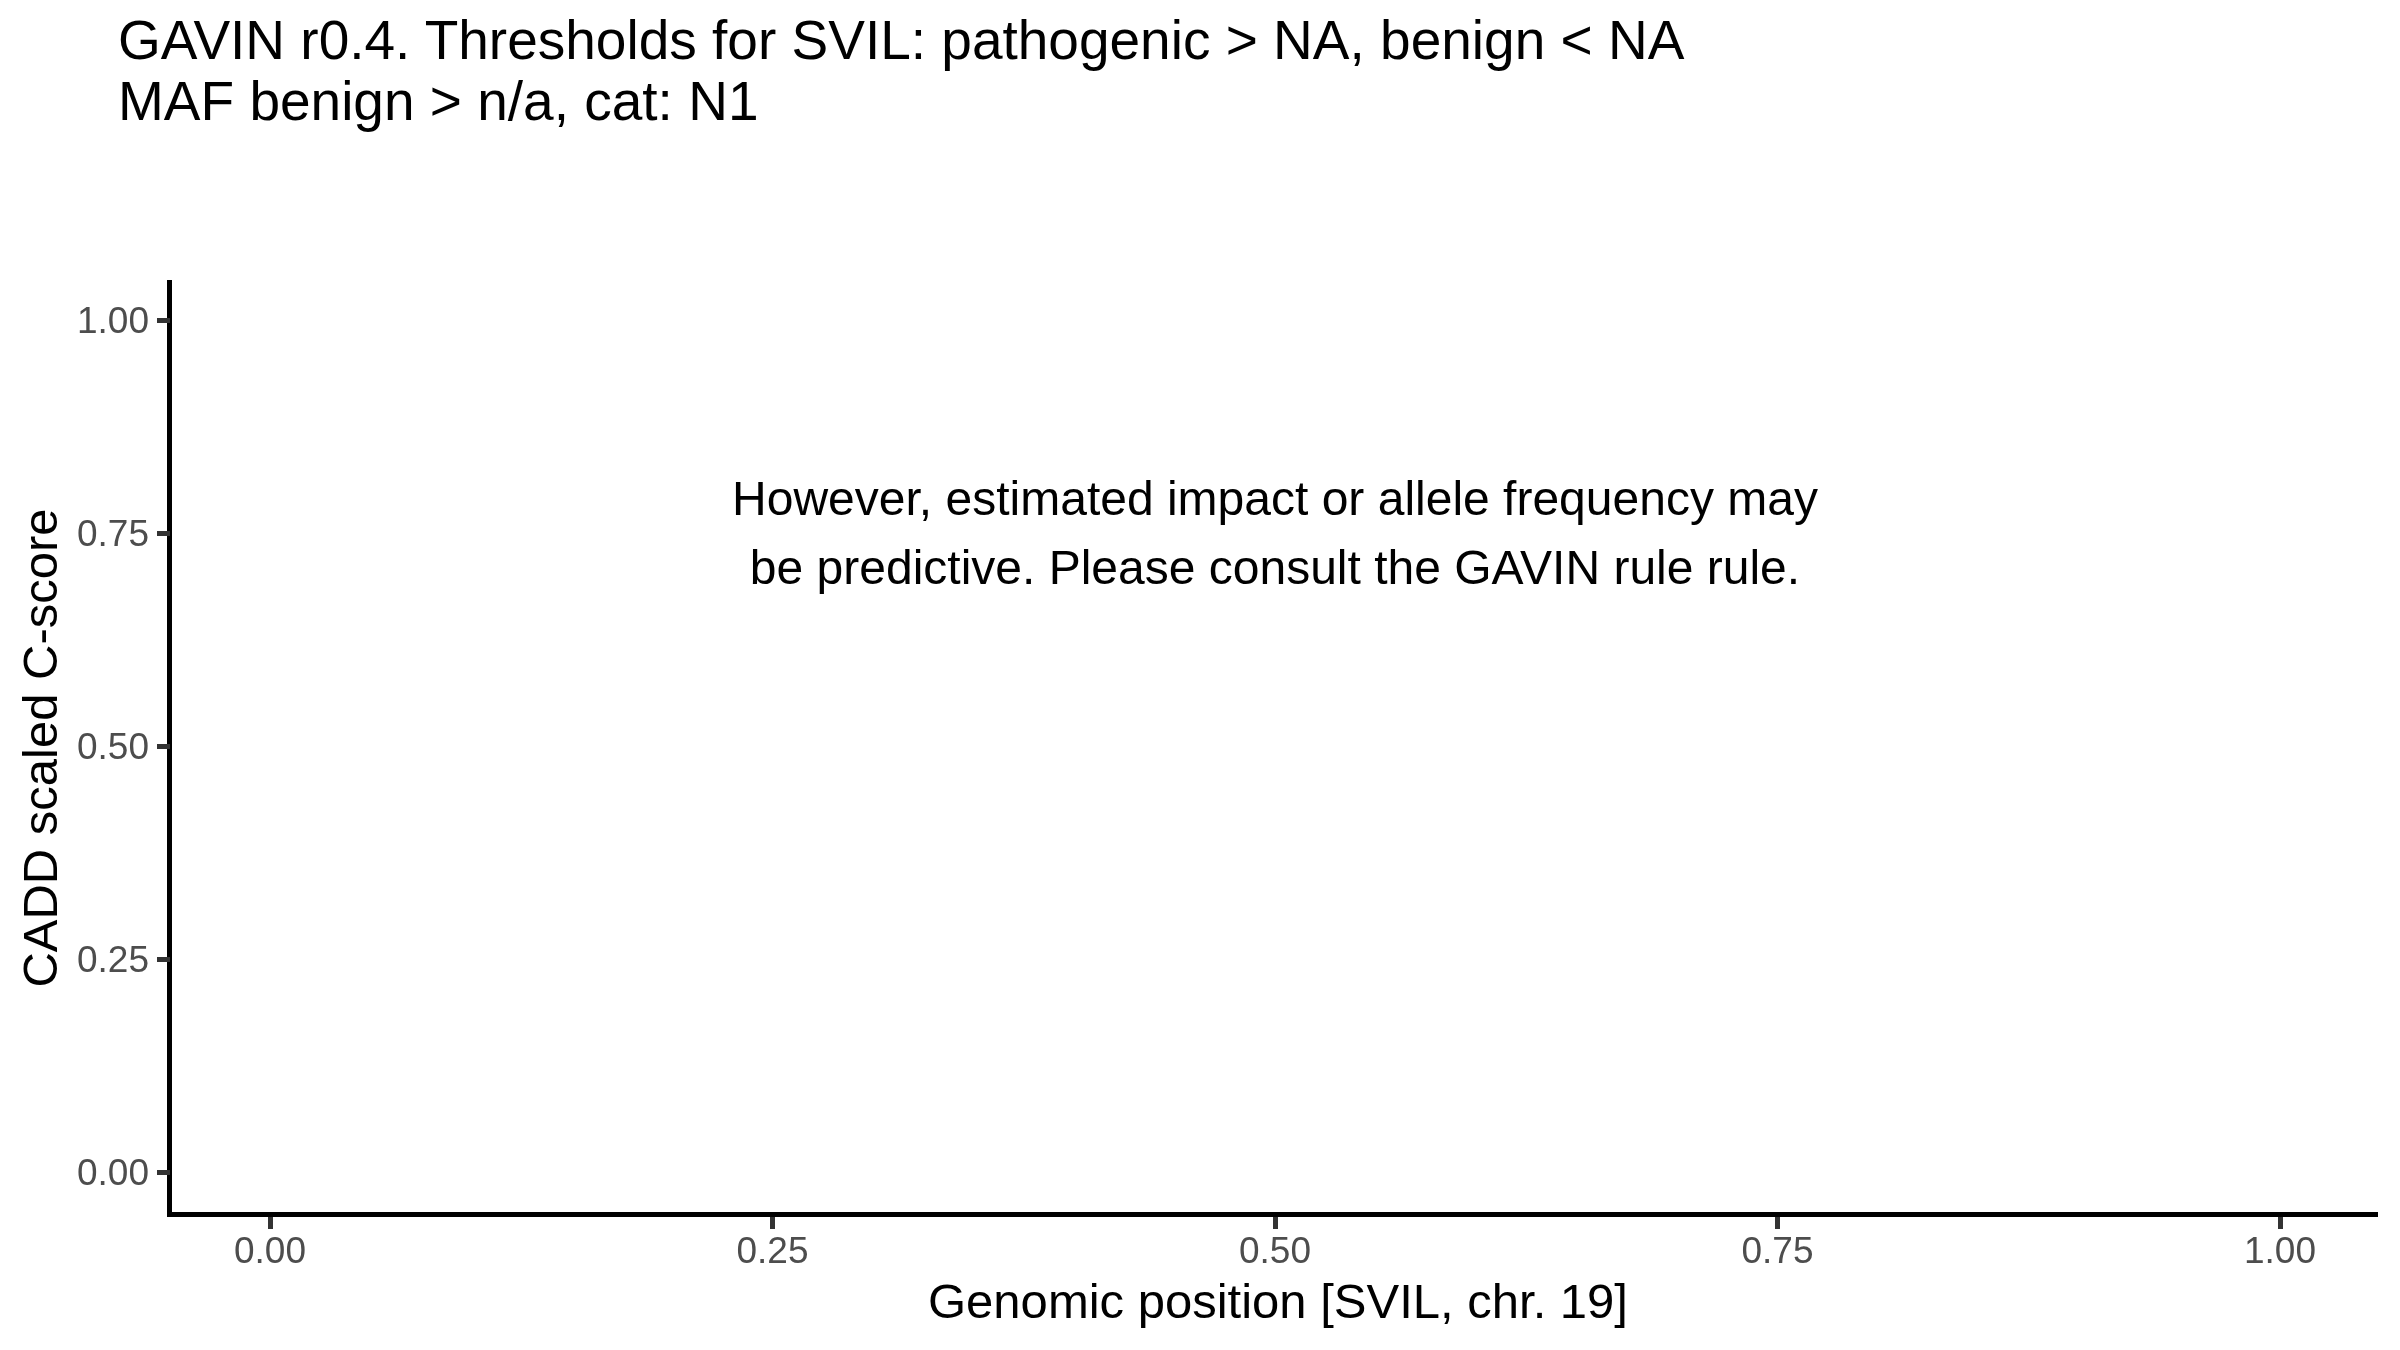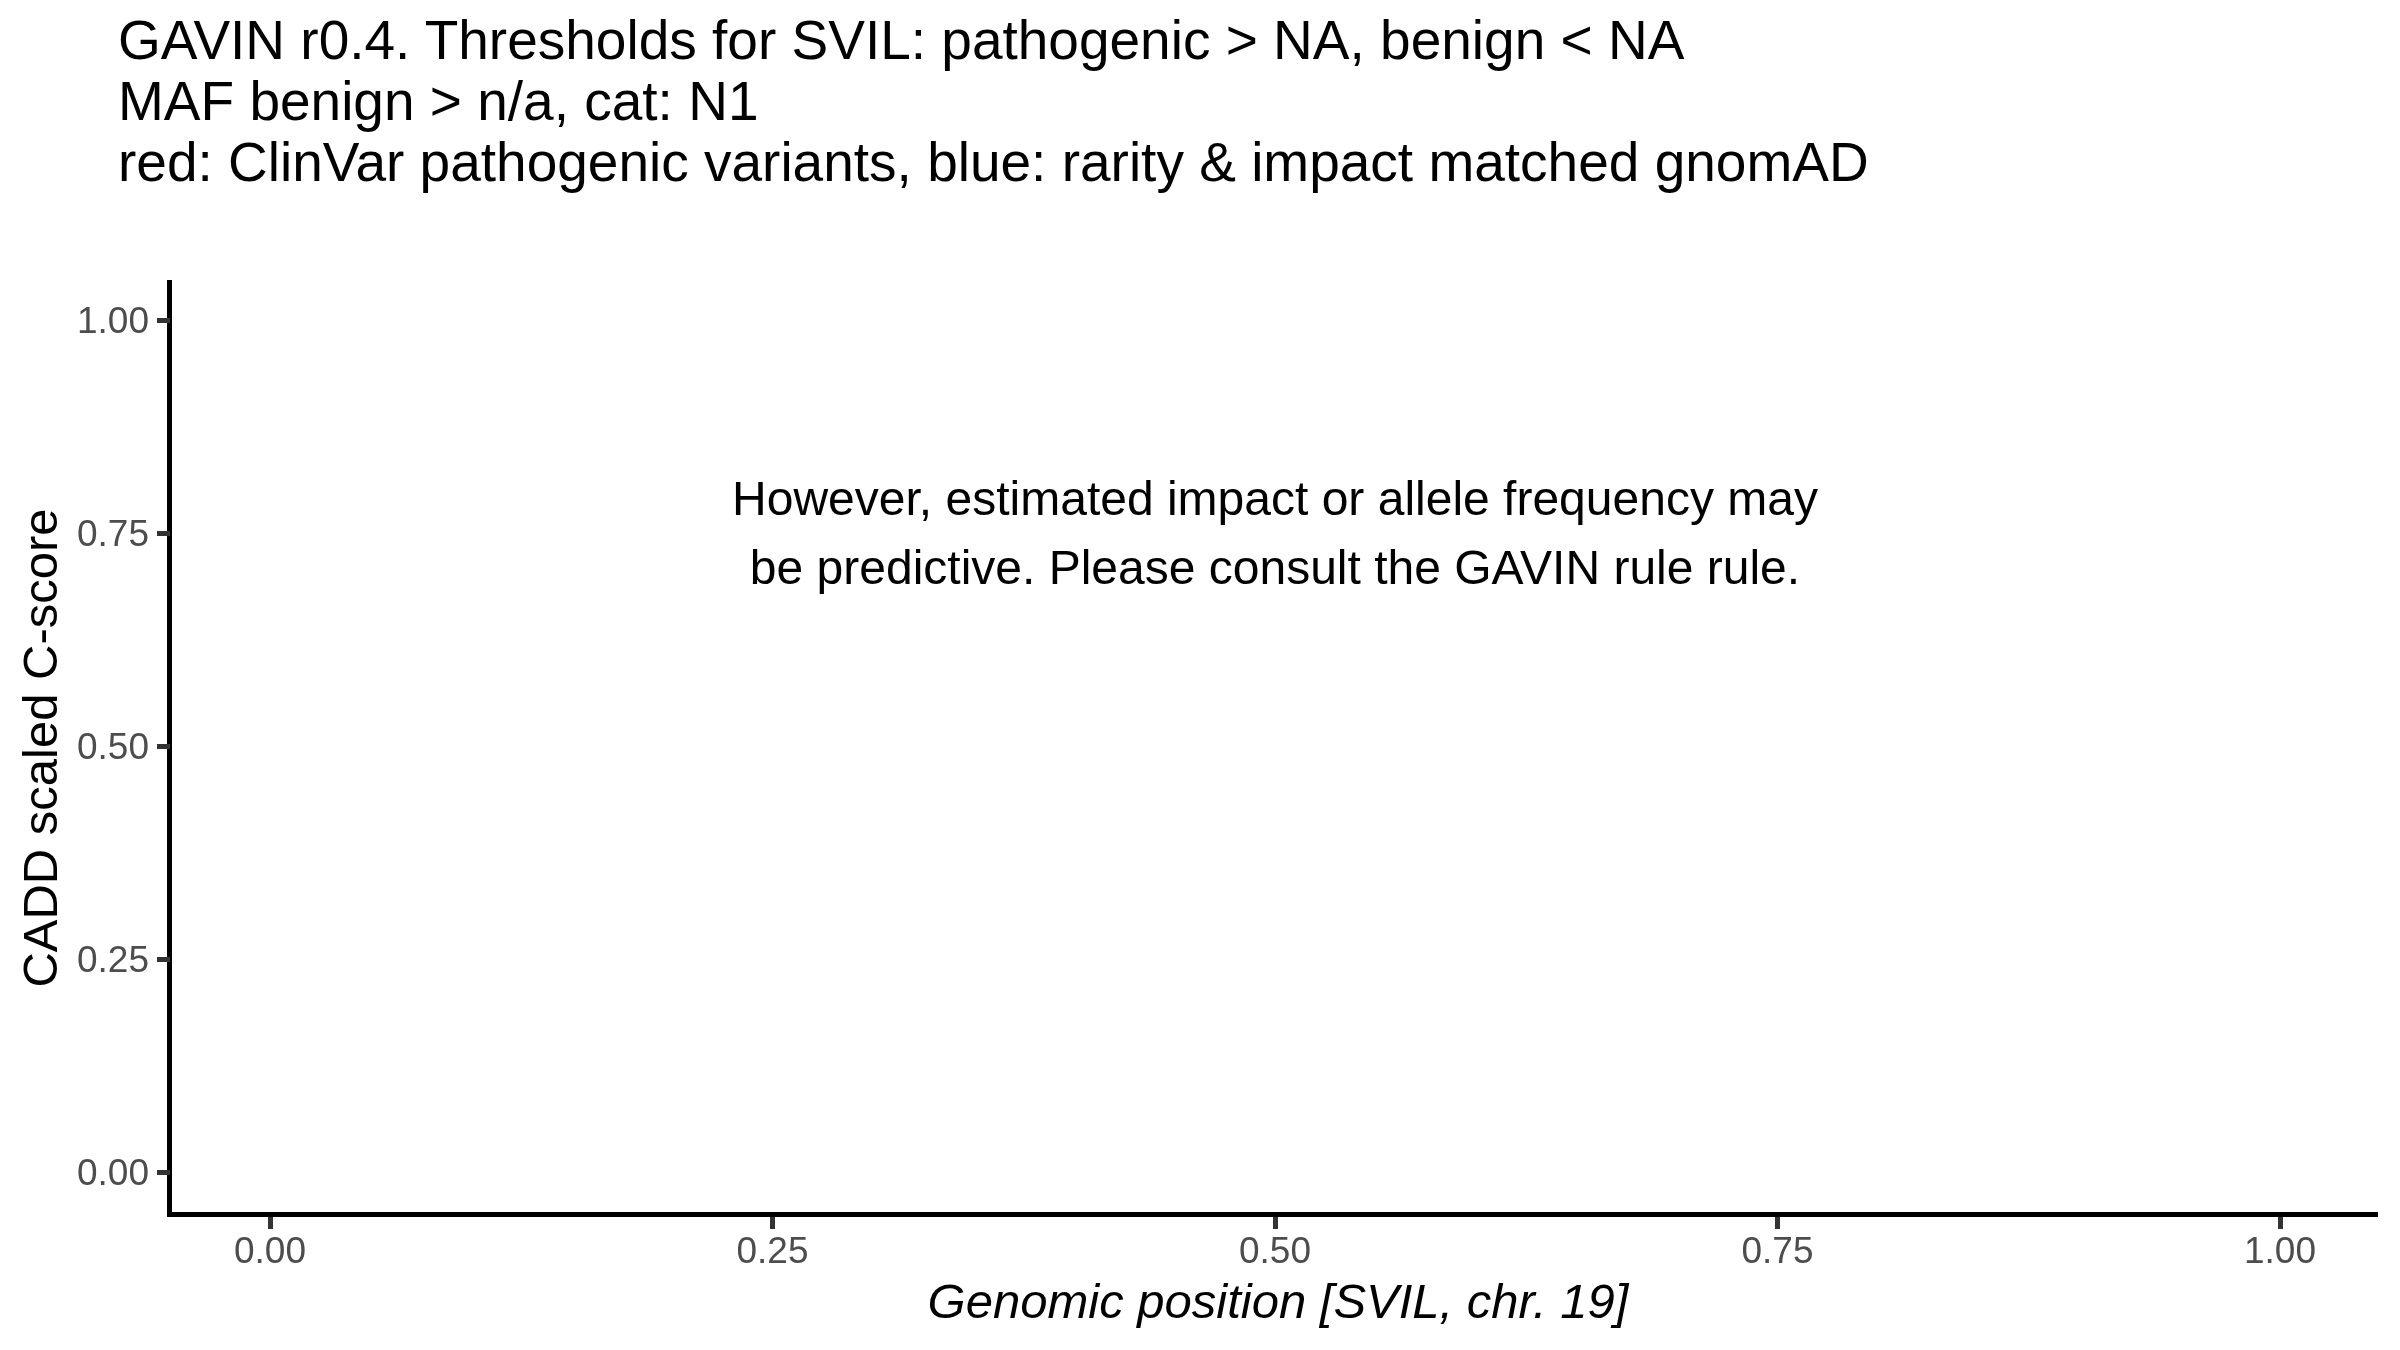--- a/index.html
+++ b/index.html
@@ -25,39 +25,38 @@
 
   .tick-mark { position: absolute; background: #333333; }
   .tick-label {
     position: absolute; color: #4d4d4d; font-size: 37px;
     white-space: nowrap; line-height: 1;
   }
   .x-tick-label { transform: translate(-50%, -50%); }
   .y-tick-label { transform: translate(-100%, -50%); }
 
   .axis-title { position: absolute; color: #000; font-size: 49px; white-space: nowrap; line-height: 1; }
-  #x-axis-title { left: 1278px; top: 1301px; transform: translate(-50%, -50%); font-style: italic; }
+  #x-axis-title { left: 1278px; top: 1301px; transform: translate(-50%, -50%); }
   #y-axis-title { left: 40px; top: 748px; transform: translate(-50%, -50%) rotate(-90deg); }
 
   #annotation {
     position: absolute; left: 1271px; top: 534px;
     transform: translate(-50%, -50%);
     font-size: 48px; line-height: 69px; color: #000;
     text-align: center; white-space: nowrap;
   }
 </style>
 </head>
 <body>
 
 <div id="canvas">
 
   <div class="title-block">
     <div>GAVIN r0.4. Thresholds for SVIL: pathogenic &gt; NA, benign &lt; NA</div>
     <div>MAF benign &gt; n/a, cat: N1</div>
-    <div>red: ClinVar pathogenic variants, blue: rarity &amp; impact matched gnomAD</div>
   </div>
 
   <div>
     <div id="y-axis-line" class="axis-line"></div>
     <div id="x-axis-line" class="axis-line"></div>
     <div id="ticks">
         <div class="tick-mark" style="left: 267.5px; top: 1217px; width: 5px; height: 12px;"></div>
         <div class="tick-label x-tick-label" style="left: 270px; top: 1250px;">0.00</div>
         <div class="tick-mark" style="left: 770px; top: 1217px; width: 5px; height: 12px;"></div>
         <div class="tick-label x-tick-label" style="left: 772.5px; top: 1250px;">0.25</div>

